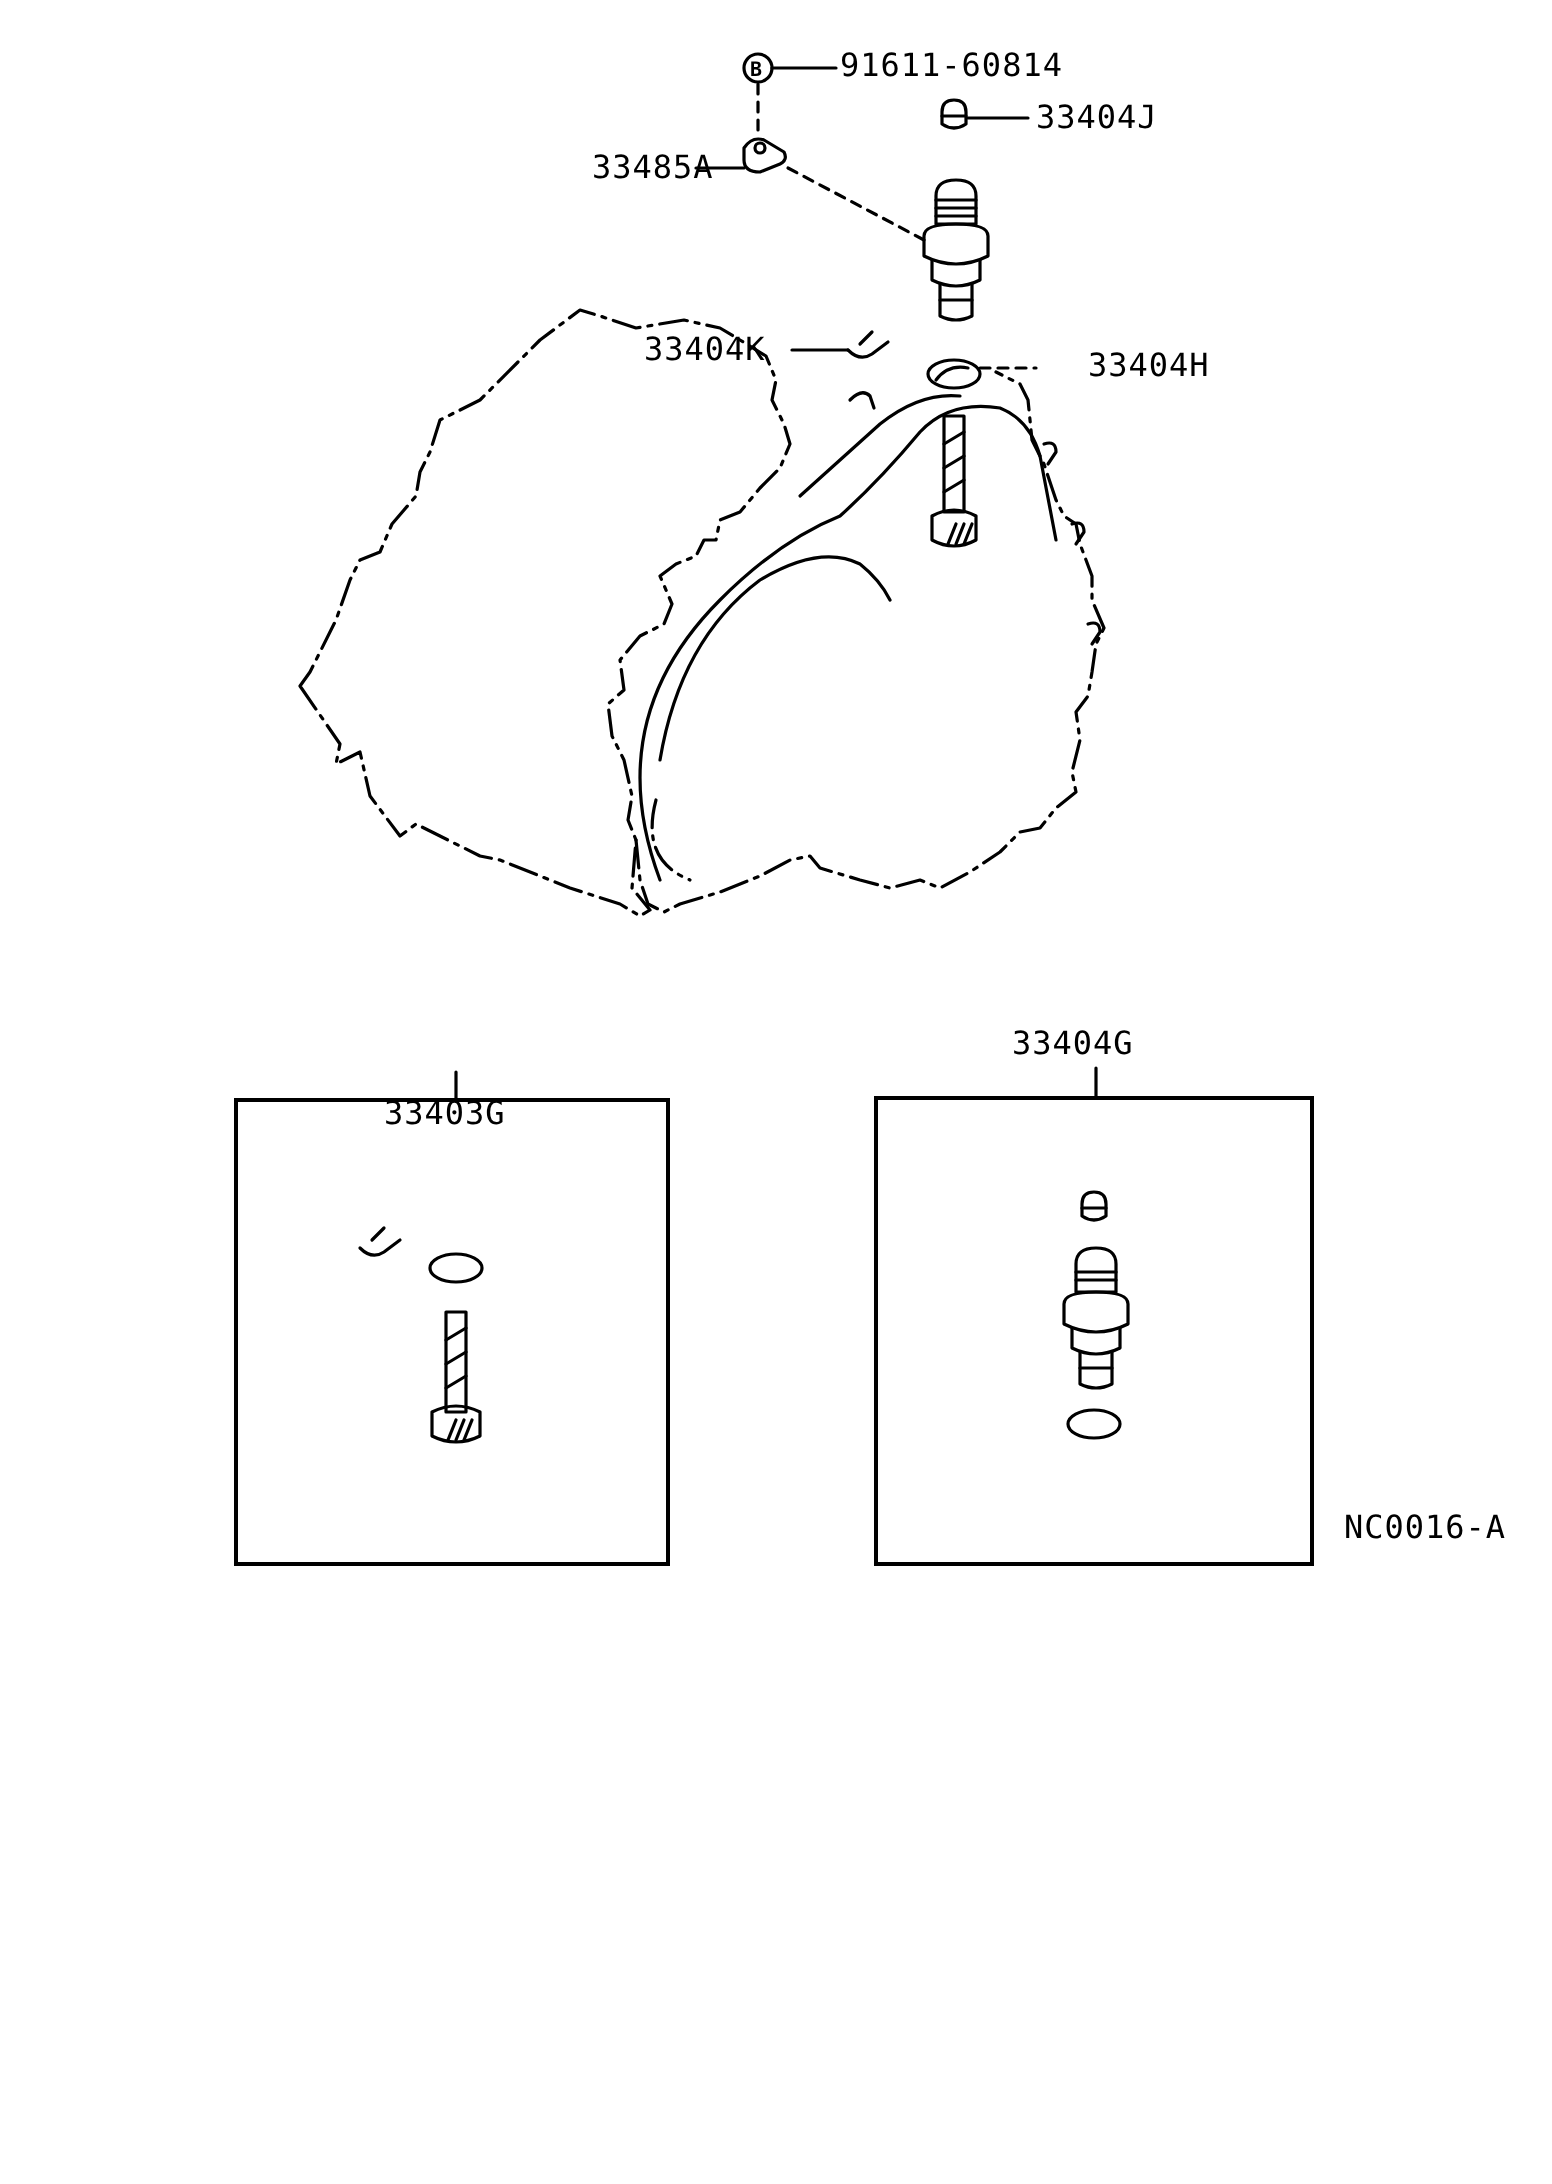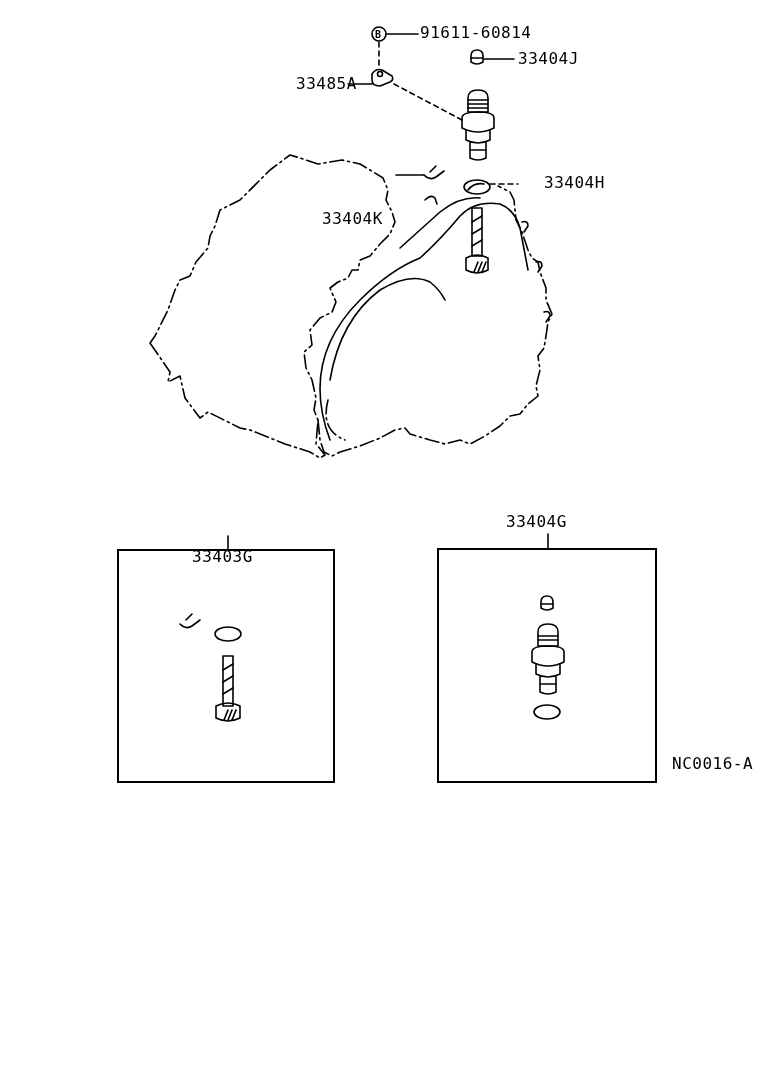--- a/index.html
+++ b/index.html
@@ -124,17 +124,17 @@
       <path class="ln" d="M540,676 l0,16 q8,4 16,0 l0,-16"></path>
       <line class="ln" x1="540" y1="684" x2="556" y2="684"></line>
     </g>
     <ellipse class="ln" cx="547" cy="712" rx="13" ry="7"></ellipse>
   </g>
 </svg>
 
 <div class="lbl" style="left:420px; top:24px;">91611-60814</div>
 <div class="lbl" style="left:518px; top:50px;text-align:right;">33404J</div>
 <div class="lbl" style="left:276px; top:75px;margin-left:20px;">33485A</div>
-<div class="lbl" style="left:322px; top:166px;margin-top:44px;">33404K</div>
+<div class="lbl" style="left:322px; top:166px;">33404K</div>
 <div class="lbl" style="left:544px; top:174px;">33404H</div>
 <div class="lbl" style="left:192px; top:516px;margin-top:32px;">33403G</div>
 <div class="lbl" style="left:506px; top:513px;">33404G</div>
 <div class="lbl" style="left:672px; top:755px;">NC0016-A</div>
 
 </body></html>

